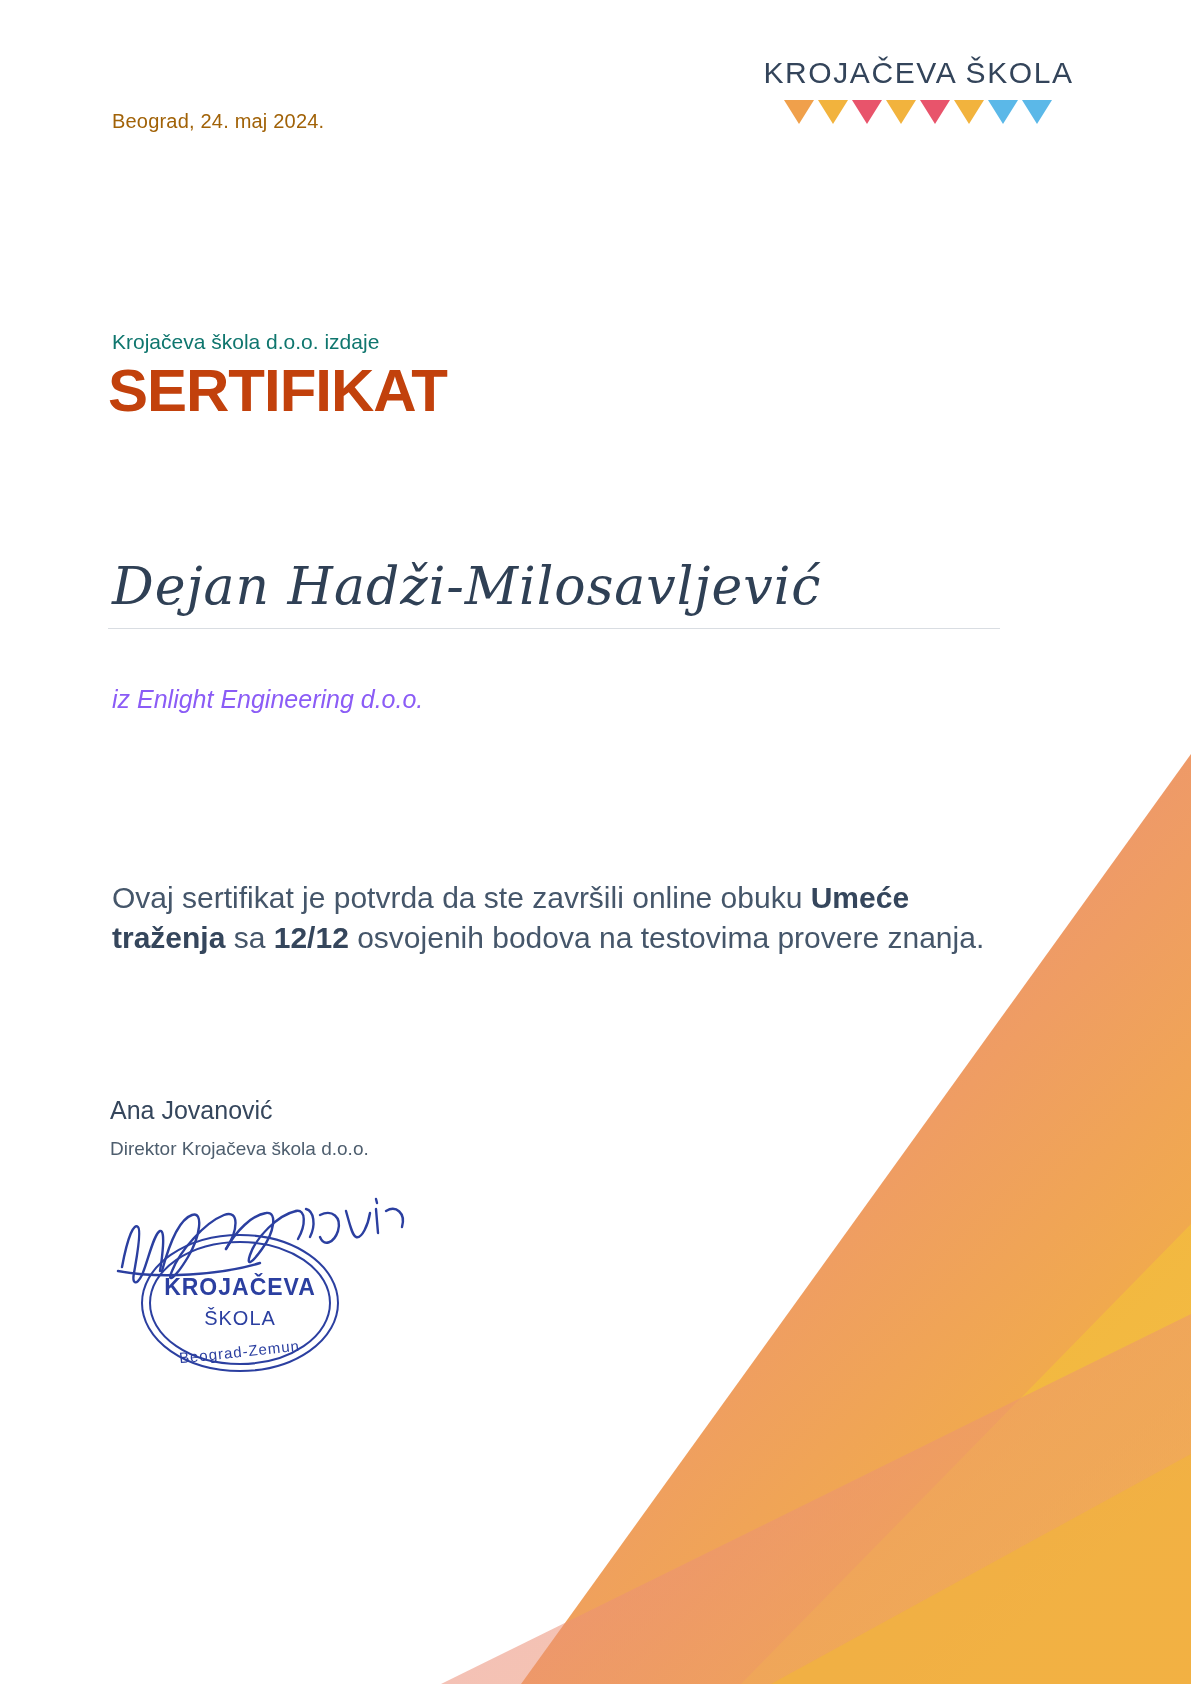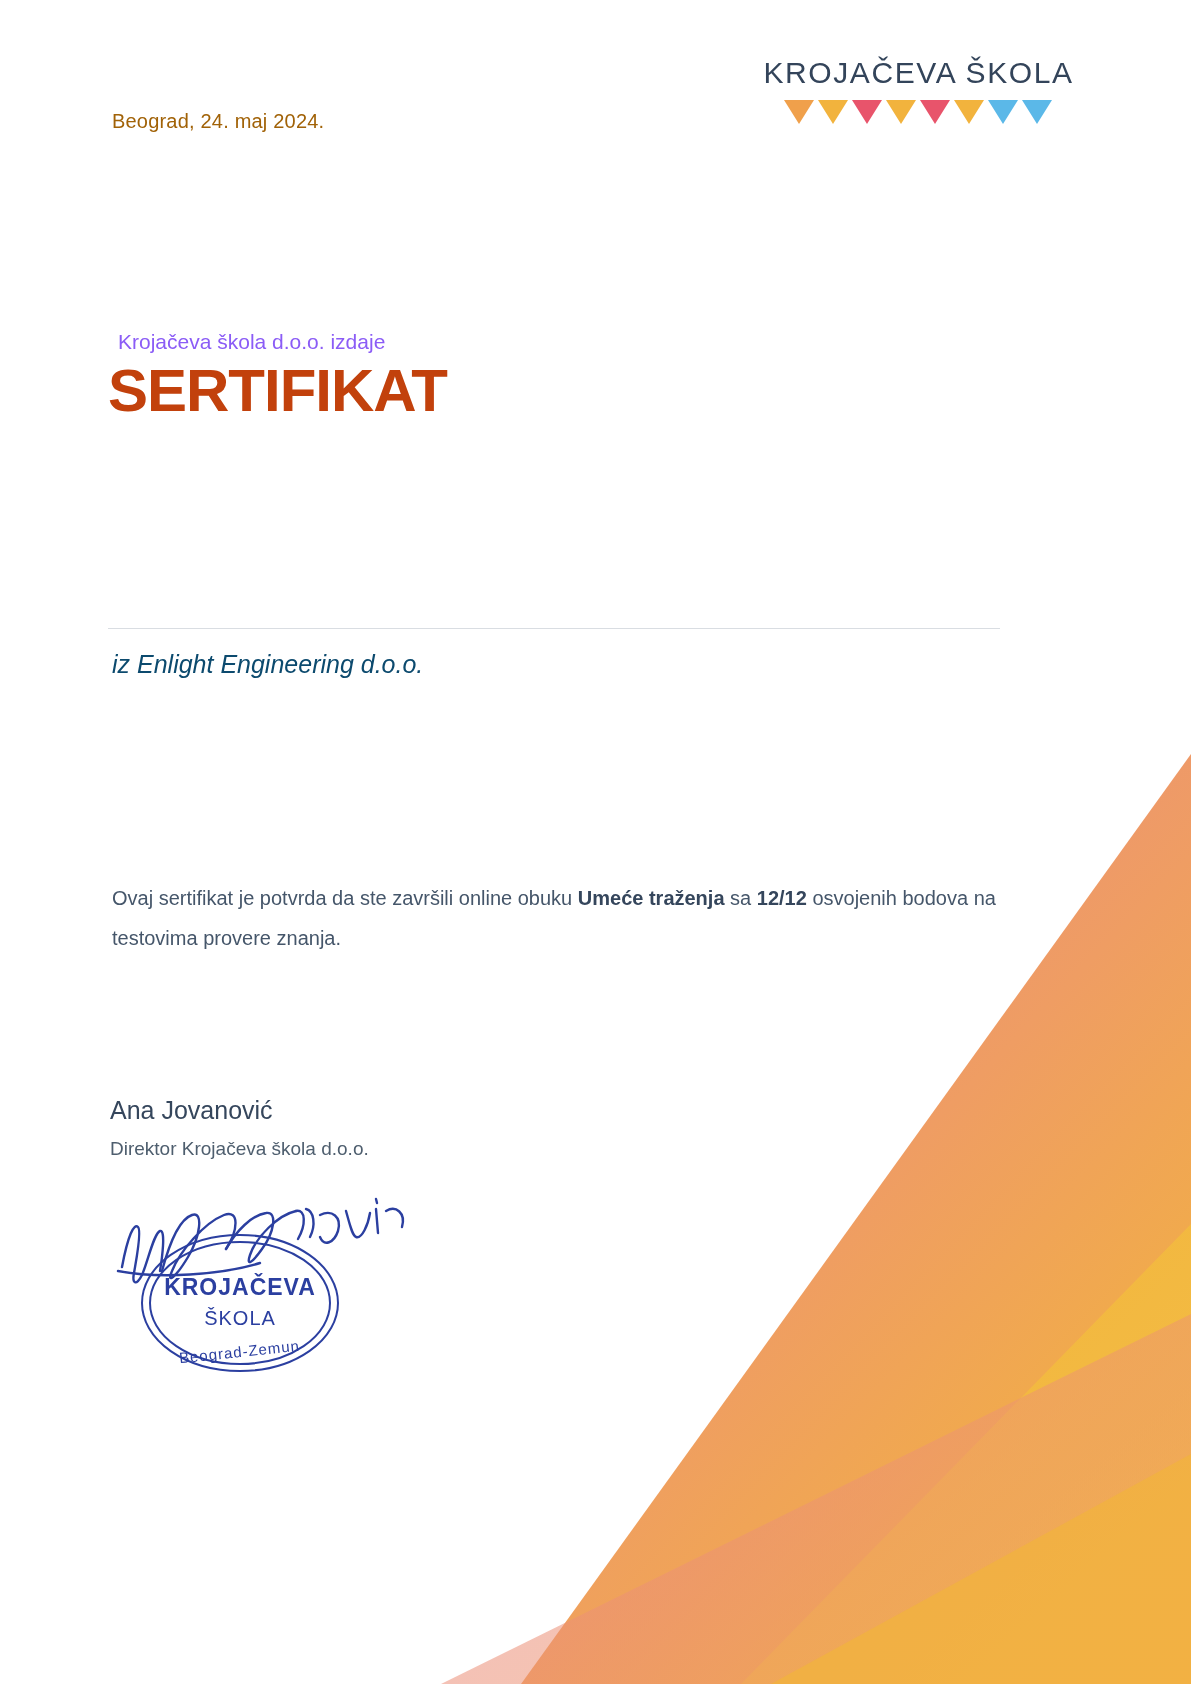--- a/index.html
+++ b/index.html
@@ -59,22 +59,21 @@
     margin-left: auto;
     margin-right: auto;
   }
 
   
   .issuer {
     position: absolute;
     left: 112px;
     top: 330px;
     font-size: 21px;
-    color: #8b5cf6;
-    margin-left: 6px;
+    color: #0f766e;
   }
   .title {
     position: absolute;
     left: 108px;
     top: 356px;
     font-size: 60px;
     font-weight: bold;
     letter-spacing: -1px;
     color: #c2410c;
   }
@@ -95,40 +94,40 @@
     position: absolute;
     left: 108px;
     top: 628px;
     width: 892px;
     height: 1px;
     background: #d9dde2;
   }
   .recipient-company {
     position: absolute;
     left: 112px;
-    top: 650px;
+    top: 685px;
     font-size: 25px;
     font-style: italic;
-    color: #0c4a6e;
+    color: #8b5cf6;
   }
 
   .congrats {
     position: absolute;
     left: 110px;
     top: 808px;
     font-size: 38px;
     color: #35465c;
     letter-spacing: 0.5px;
   }
   .body-text {
     position: absolute;
     left: 112px;
     top: 878px;
     width: 890px;
-    font-size: 20px;
+    font-size: 30px;
     line-height: 40px;
     color: #45566a;
   }
   .body-text b { font-weight: bold; color: #35465c; }
 
   .sign-name {
     position: absolute;
     left: 110px;
     top: 1096px;
     font-size: 25px;
@@ -189,20 +188,21 @@
       <polygon points="136,0 166,0 151,24" fill="#e8546b"></polygon>
       <polygon points="170,0 200,0 185,24" fill="#f2b33d"></polygon>
       <polygon points="204,0 234,0 219,24" fill="#5bb8e8"></polygon>
       <polygon points="238,0 268,0 253,24" fill="#5bb8e8"></polygon>
     </svg>
   </div>
 
   <div class="issuer">Krojačeva škola d.o.o. izdaje</div>
   <div class="title">SERTIFIKAT</div>
 
+  <div class="recipient">Dejan Hadži-Milosavljević</div>
   <div class="recipient-rule"></div>
   <div class="recipient-company">iz Enlight Engineering d.o.o.</div>
 
 
   <div class="body-text">
     <span>Ovaj sertifikat je potvrda da ste završili online obuku </span><b>Umeće traženja</b><span> sa </span><b>12/12</b><span>  osvojenih bodova na testovima provere znanja.</span>
   </div>
 
   <div class="sign-name">Ana Jovanović</div>
   <div class="sign-role">Direktor Krojačeva škola d.o.o.</div>

